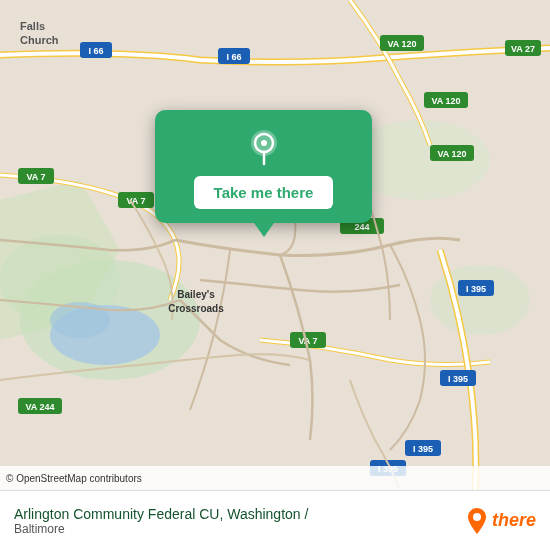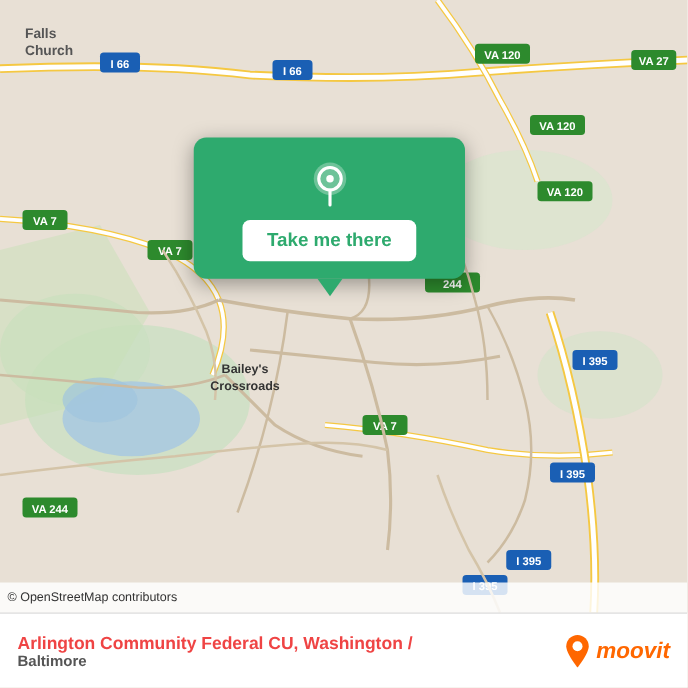--- a/index.html
+++ b/index.html
@@ -107,28 +107,27 @@
       border-top: 1px solid #ddd;
     }
 
     #footer-text {
       display: flex;
       flex-direction: column;
     }
 
     #place-name {
       font-size: 14px;
-      font-weight: bold;
-      color: #ef4444;
+      font-weight: normal;
+      color: #14532d;
     }
 
     #place-location {
       font-size: 12px;
       color: #555;
-      font-weight: bold;
     }
 
     #moovit-logo {
       display: flex;
       align-items: center;
       gap: 4px;
     }
 
     .moovit-pin {
       width: 22px;
@@ -250,15 +249,15 @@
   <div id="footer-text">
     <span id="place-name">Arlington Community Federal CU, Washington /</span>
     <span id="place-location">Baltimore</span>
   </div>
   <div id="moovit-logo">
 
     <svg class="moovit-pin" viewBox="0 0 22 28" xmlns="http://www.w3.org/2000/svg">
       <path d="M 11 1 C 6 1 2 5 2 10 C 2 16 11 27 11 27 C 11 27 20 16 20 10 C 20 5 16 1 11 1 Z" fill="#ff6700"></path>
       <circle cx="11" cy="10" r="4" fill="white"></circle>
     </svg>
-    <span id="moovit-word">moovit</span>
+    <span id="moovit-word">there</span>
   </div>
 </div>
 
 </body></html>

